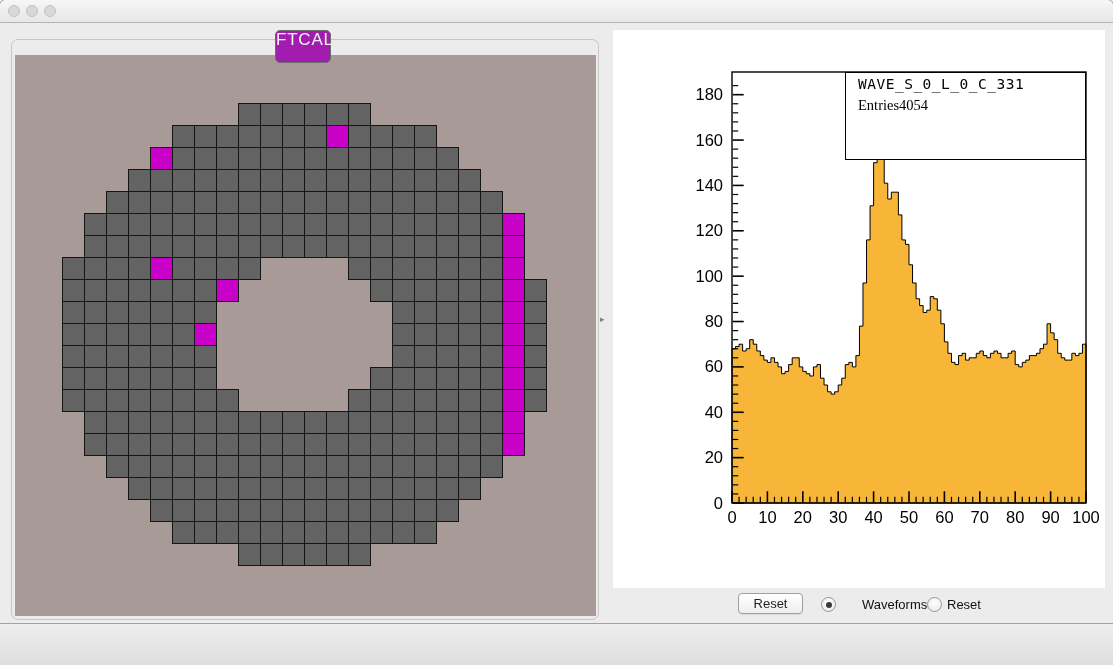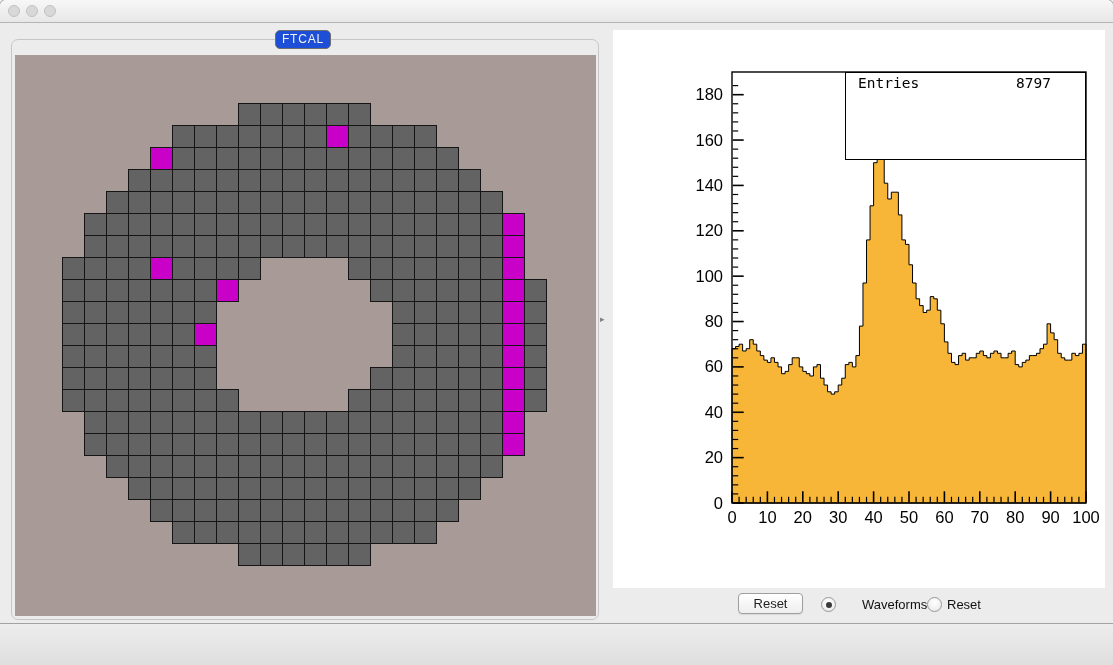--- a/index.html
+++ b/index.html
@@ -9,35 +9,35 @@
   
   #titlebar{position:absolute;left:0;top:0;width:1113px;height:22px;
     background:linear-gradient(#f7f7f7,#e7e7e7);border-bottom:1px solid #b5b5b5;}
   .tl{position:absolute;top:5px;width:12px;height:12px;border-radius:50%;
     background:#d8d8d8;border:1px solid #c1c1c1;box-sizing:border-box;}
   
   #ftcal-panel{position:absolute;left:11px;top:39px;width:588px;height:581px;
     border:1px solid #c6c6c6;border-radius:7px;box-sizing:border-box;}
   #detector-canvas{position:absolute;left:3px;top:15px;width:581px;height:561px;}
   .cell{position:absolute;width:23px;height:23px;box-sizing:border-box;border:1px solid #151515;}
-  #ftcal-tab{position:absolute;left:275px;top:30px;width:56px;height:19px;
-    background:#1d4ed8;border:1px solid #6d6d6d;border-radius:5px;box-sizing:border-box;
-    color:#f2f2f2;font-size:12px;letter-spacing:0.8px;text-align:center;line-height:17px;z-index:3;}
+  #ftcal-tab{position:absolute;left:275px;top:30px;width:56px;height:33px;
+    background:#a21caf;border:1px solid #6d6d6d;border-radius:5px;box-sizing:border-box;
+    color:#f2f2f2;font-size:17px;letter-spacing:0.8px;text-align:center;line-height:17px;z-index:3;}
   #splitter-arrow{position:absolute;left:600px;top:314px;font-size:9px;color:#808080;z-index:2;}
   
   #right-panel{position:absolute;left:613px;top:30px;width:492px;height:558px;background:#ffffff;}
   #histo-title{position:absolute;left:146px;top:7px;width:300px;text-align:center;
     font-size:16.5px;color:#000;}
   #histo-svg{position:absolute;left:0;top:0;}
   #stats-box{position:absolute;left:232px;top:42px;width:241px;height:88px;background:#fff;
     border:1px solid #000;box-sizing:border-box;font-family:"DejaVu Sans Mono",monospace;
     font-size:14.5px;color:#000;z-index:2;}
   #stats-box .st-title{padding:1px 0 0 12px;letter-spacing:0.5px;height:21px;line-height:21px;}
-  #stats-box .st-row{display:flex;justify-content:space-between;padding:0 34px 0 12px;
-    height:21px;line-height:21px;}
+  #stats-box .st-row{display:flex;padding:0 34px 0 12px;
+    height:21px;line-height:21px;font-family:Liberation Serif, serif;}
   
   .mac-btn{position:absolute;box-sizing:border-box;background:linear-gradient(#ffffff,#eeeeee);
     border:1px solid #9f9f9f;border-radius:4px;font-family:"Liberation Sans",sans-serif;
     font-size:13px;color:#222;text-align:center;box-shadow:0 1px 1px rgba(0,0,0,0.08);padding:0;}
   #reset-btn{left:738px;top:593px;width:65px;height:21px;line-height:19px;}
   .radio{position:absolute;width:15px;height:15px;border-radius:50%;box-sizing:border-box;
     background:radial-gradient(circle at 50% 35%,#ffffff,#e6e6e6);border:1px solid #979797;}
   .radio.selected::after{content:"";position:absolute;left:50%;top:50%;width:6px;height:6px;
     border-radius:50%;background:#3a3a3a;transform:translate(-50%,-50%);}
   .radio-label{position:absolute;font-size:13px;color:#111;line-height:15px;}
@@ -500,23 +500,24 @@
         <text x="225.2" y="493" text-anchor="middle" font-size="16.5px" font-family="Liberation Sans, sans-serif" fill="#000">30</text>
         <text x="260.6" y="493" text-anchor="middle" font-size="16.5px" font-family="Liberation Sans, sans-serif" fill="#000">40</text>
         <text x="296" y="493" text-anchor="middle" font-size="16.5px" font-family="Liberation Sans, sans-serif" fill="#000">50</text>
         <text x="331.4" y="493" text-anchor="middle" font-size="16.5px" font-family="Liberation Sans, sans-serif" fill="#000">60</text>
         <text x="366.8" y="493" text-anchor="middle" font-size="16.5px" font-family="Liberation Sans, sans-serif" fill="#000">70</text>
         <text x="402.2" y="493" text-anchor="middle" font-size="16.5px" font-family="Liberation Sans, sans-serif" fill="#000">80</text>
         <text x="437.6" y="493" text-anchor="middle" font-size="16.5px" font-family="Liberation Sans, sans-serif" fill="#000">90</text>
         <text x="473" y="493" text-anchor="middle" font-size="16.5px" font-family="Liberation Sans, sans-serif" fill="#000">100</text>
       </svg>
     <div id="stats-box">
+      <div class="st-title">WAVE_S_0_L_0_C_331</div>
       <div class="st-row">
         <span>Entries</span>
-        <span>8797</span>
+        <span>4054</span>
       </div>
     </div>
   </div>
 
   <button id="reset-btn" class="mac-btn">Reset</button>
   <div class="radio selected" style="left:821px;top:597px;"></div>
   <div class="radio-label" style="left:841px;top:597px;margin-left:21px;">Waveforms</div>
   <div class="radio" style="left:927px;top:597px;"></div>
   <div class="radio-label" style="left:947px;top:597px;">Reset</div>
 

